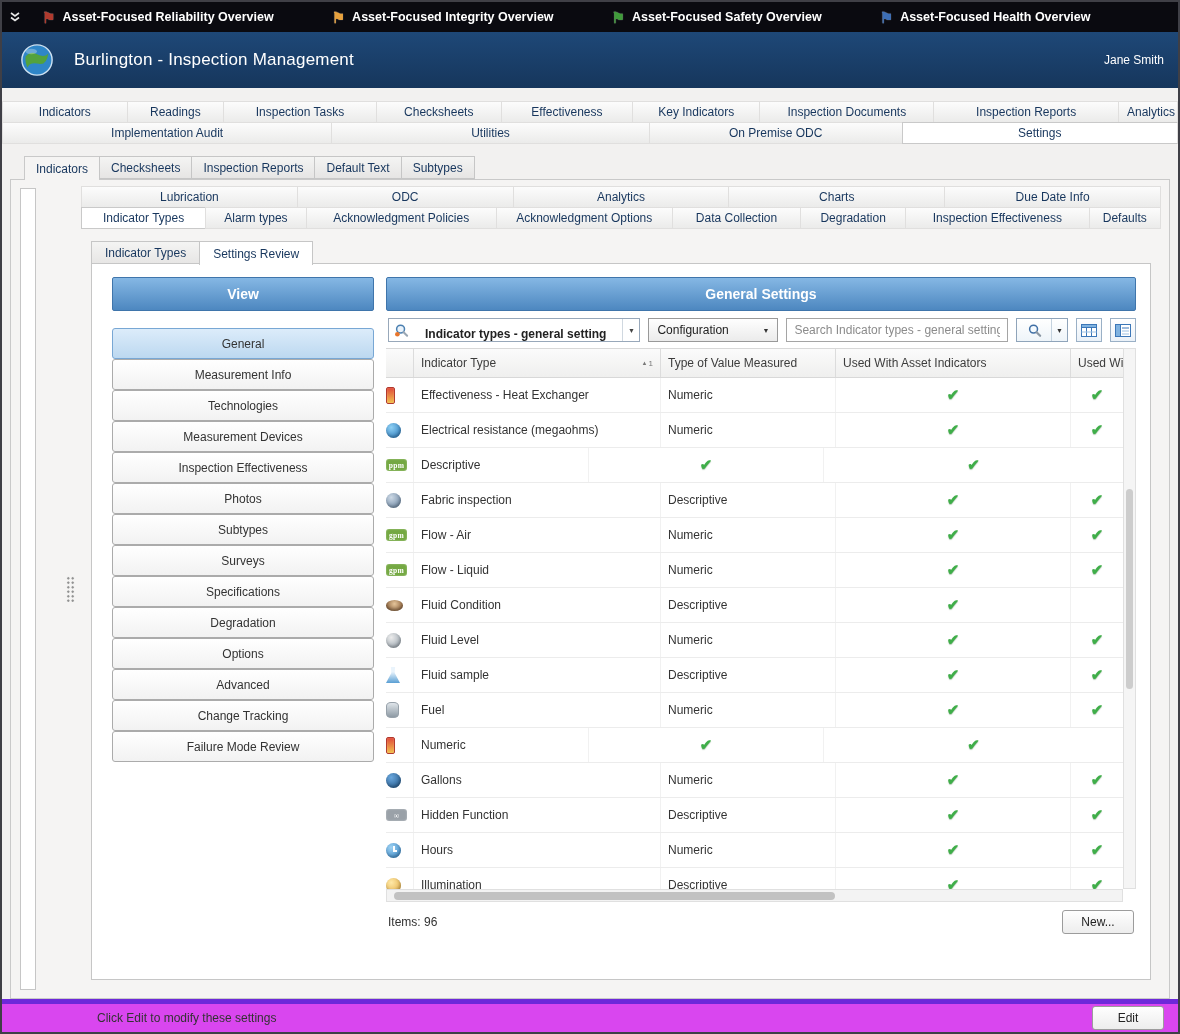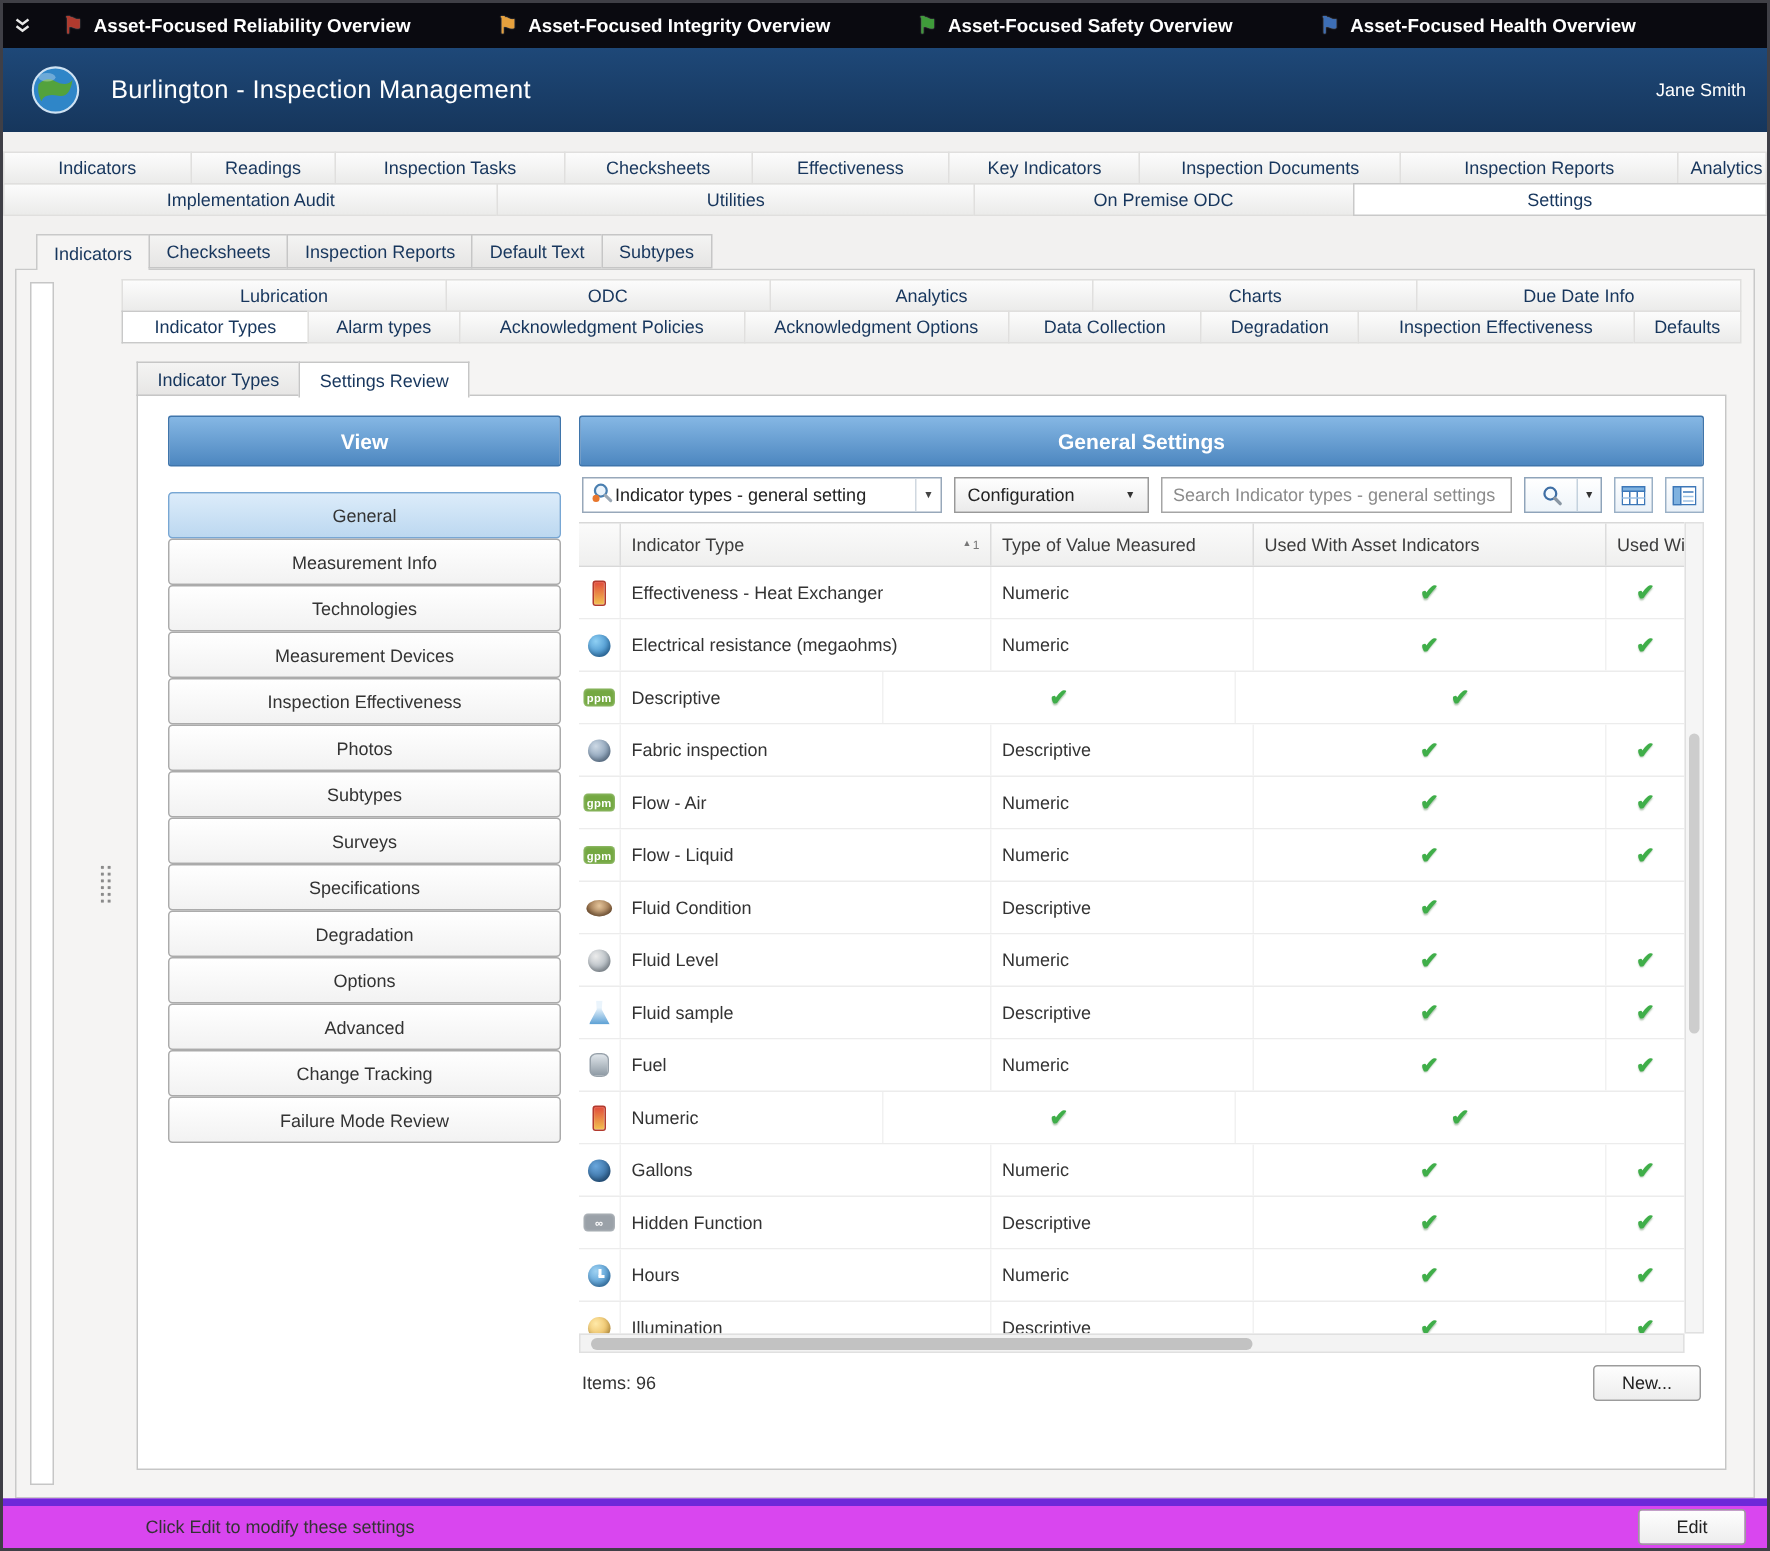--- a/index.html
+++ b/index.html
@@ -66,21 +66,21 @@
   .panel-header { height:34px; flex:none; display:flex; align-items:center; justify-content:center; color:#fff; font-weight:bold; font-size:14px;
                   background:linear-gradient(180deg,#85b7e4,#4d87c0); border:1px solid #3f75ab; border-radius:2px; }
   .view-items { display:flex; flex-direction:column; margin-top:17px; }
   .view-btn { height:31px; flex:none; display:flex; align-items:center; justify-content:center; font-size:12px; color:#333;
               background:linear-gradient(#ffffff,#f2f2f2); border:1px solid #ababab; border-radius:3px; cursor:pointer; }
   .view-btn.selected { background:linear-gradient(#dcecfa,#bcd8f0); border-color:#78a7d4; }
 
   
   .settings-panel { flex:1; display:flex; flex-direction:column; min-width:0; padding-bottom:28px; }
   .toolbar { display:flex; align-items:center; gap:8px; padding:7px 0 6px 2px; flex:none; }
-  .dataset-combo { flex:0 0 240px; height:24px; border:1px solid #98a8ba; background:#fff; display:flex; align-items:center; gap:1px; padding-left:5px; font-size:12px; color:#222; cursor:pointer; }
+  .dataset-combo { flex:0 0 240px; height:24px; border:1px solid #98a8ba; background:#fff; display:flex; align-items:flex-end; gap:16px; padding-left:5px; font-size:12px; color:#222; cursor:pointer;font-weight:bold; }
   .dataset-combo .combo-text { flex:1; overflow:hidden; white-space:nowrap; }
   .combo-arrow { flex:0 0 17px; align-self:stretch; display:flex; align-items:center; justify-content:center; color:#444; font-size:7px; border-left:1px solid #d0d8e0; }
   .config-combo { flex:0 0 130px; height:24px; border:1px solid #999; background:linear-gradient(#fefefe,#ebebeb); display:flex; align-items:center; justify-content:space-between; padding:0 8px; font-size:12px; color:#222; cursor:pointer; }
   .config-combo .arrow { font-size:7px; color:#333; }
   .search-input { flex:1; min-width:0; height:24px; border:1px solid #a5a5a5; padding:0 7px; font-size:12px; font-family:inherit; color:#444; }
   .search-input::placeholder { color:#8b8b8b; }
   .search-btn { flex:0 0 52px; height:24px; border:1px solid #8fa4ba; background:linear-gradient(#ffffff,#eef4f9); display:flex; align-items:stretch; cursor:pointer; }
   .search-btn .mag { flex:1; display:flex; align-items:center; justify-content:center; }
   .search-btn .dd { flex:0 0 16px; display:flex; align-items:center; justify-content:center; font-size:7px; color:#333; border-left:1px solid #c4d2de; }
   .icon-btn { flex:0 0 26px; height:24px; border:1px solid #9ab0c6; background:linear-gradient(#fff,#eaf1f8); display:flex; align-items:center; justify-content:center; cursor:pointer; }
@@ -88,21 +88,21 @@
   
   .table-zone { flex:1; display:flex; min-height:0; }
   .table-main { flex:1; display:flex; flex-direction:column; min-width:0; }
   .thead { display:flex; height:30px; flex:none; background:linear-gradient(#fbfbfb,#efefee); border-top:1px solid #d8d8d8; border-bottom:1px solid #d8d8d8; }
   .th { display:flex; align-items:center; padding:0 7px; font-size:12px; color:#3c3c3c; border-right:1px solid #dcdcdc; overflow:hidden; white-space:nowrap; }
   .sort { font-size:6px; color:#777; margin-left:auto; }
   .sortnum { font-size:8px; color:#777; margin-left:1px; }
   .tbody { flex:1; overflow:hidden; }
   .trow { display:flex; height:35px; border-bottom:1px solid #ececec; background:#fff; }
   .td { display:flex; align-items:center; padding:0 7px; font-size:12px; color:#333; border-right:1px solid #f1f1f1; overflow:hidden; white-space:nowrap; }
-  .col-icon { flex:0 0 28px; justify-content:center; padding:0; }
+  .col-icon { flex:0 0 28px; padding:0;font-family:Liberation Serif, serif; }
   .col-name { flex:0 0 247px; }
   .col-type { flex:0 0 175px; }
   .col-asset { flex:0 0 235px; }
   .col-other { flex:1; border-right:none; }
   .check-cell { justify-content:center; color:#3fae49; font-size:15px; font-weight:bold; text-shadow:0 1px 1px rgba(40,100,40,.35); }
 
   .hscroll { flex:none; height:13px; background:#f3f3f3; border:1px solid #e0e0e0; position:relative; }
   .hthumb { position:absolute; left:1%; top:2px; height:8px; width:60%; background:#c2c2c2; border-radius:4px; }
   .vscroll { flex:0 0 13px; background:#f5f5f5; border:1px solid #e0e0e0; position:relative; margin-bottom:13px; }
   .vthumb { position:absolute; top:26%; left:2px; right:2px; height:37%; background:#cdcdcd; border-radius:4px; }

